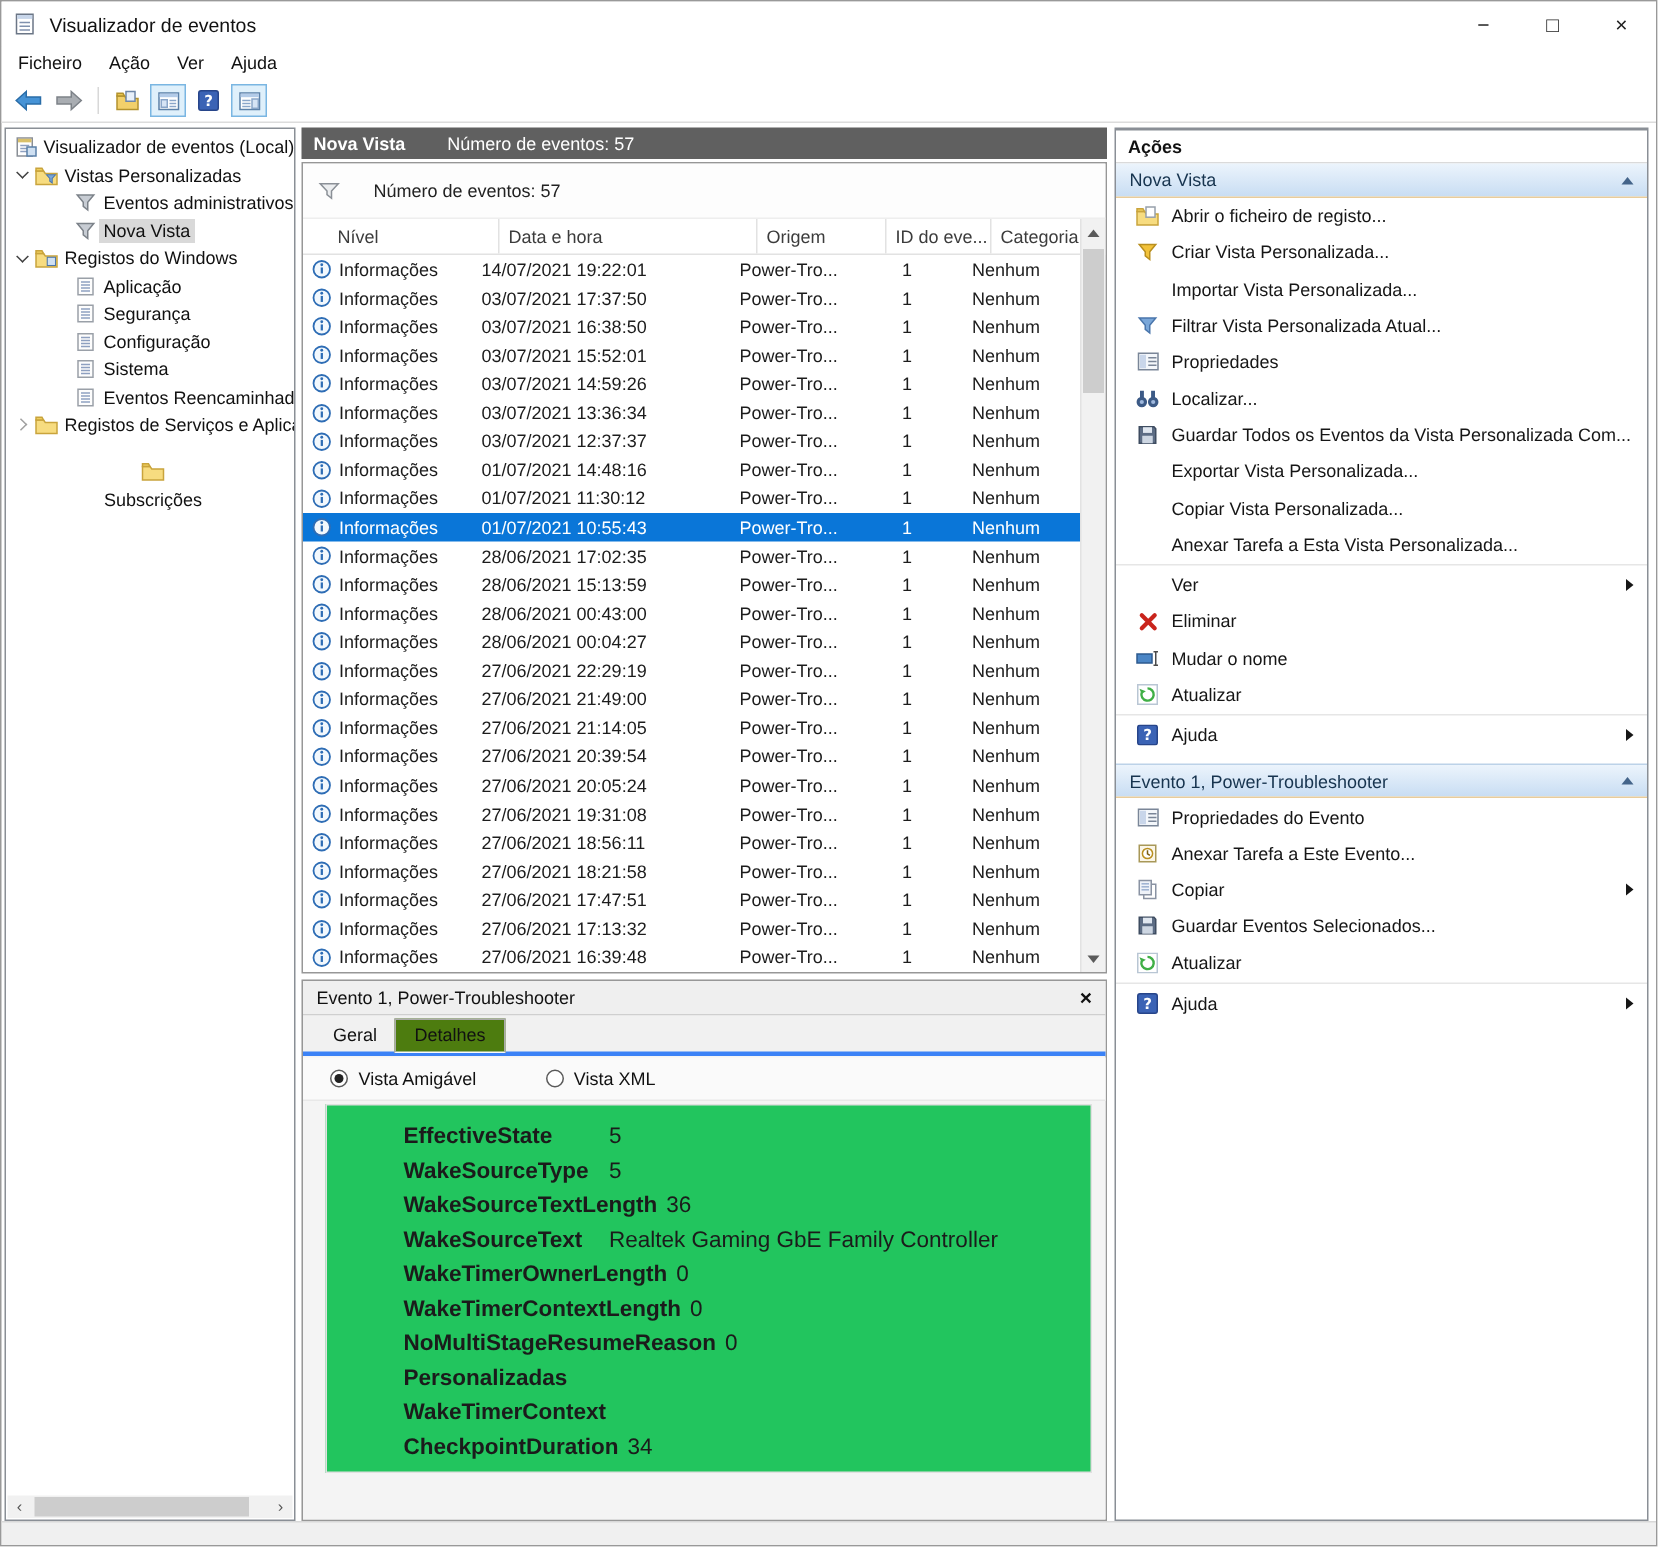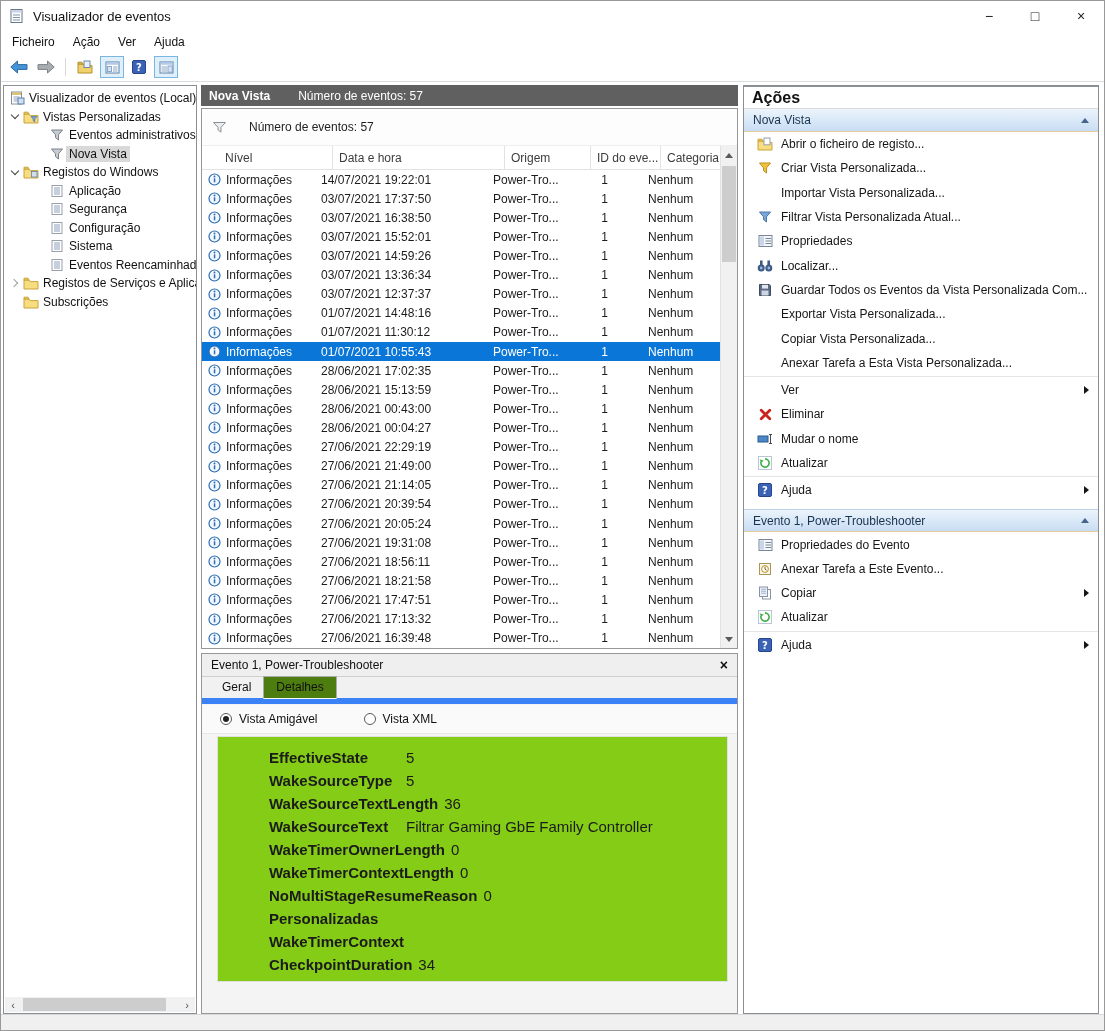--- a/index.html
+++ b/index.html
@@ -58,35 +58,35 @@
   .c-cat { flex:1; padding-left:4px; }
   .vscroll { position:absolute; right:0; top:37px; bottom:0; width:17px; background:#f1f1f1; border-left:1px solid #e2e2e2; }
   .vs-arrow { position:absolute; left:0; width:16px; height:18px; display:flex; align-items:center; justify-content:center; }
   .tri-up { width:0; height:0; border-left:4px solid transparent; border-right:4px solid transparent; border-bottom:5px solid #5a5a5a; }
   .tri-down { width:0; height:0; border-left:4px solid transparent; border-right:4px solid transparent; border-top:5px solid #5a5a5a; }
   .vs-thumb { position:absolute; left:1px; top:20px; width:14px; height:96px; background:#cdcdcd; }
   
   .detail { position:absolute; top:568px; left:0; width:537px; height:361px; border:1px solid #979797; background:#f4f4f4; }
   .dheader { height:23px; background:#efefef; border-bottom:1px solid #cfcfcf; display:flex; align-items:center; padding:0 9px; font-size:12px; color:#111; }
   .dclose { margin-left:auto; font-weight:bold; font-size:14px; color:#111; }
-  .tabsrow { height:27px; display:flex; align-items:flex-end; padding-left:8px; border-bottom:6px solid #3b82f6; background:#f1f1f1;text-align:center; }
+  .tabsrow { height:27px; display:flex; align-items:flex-end; padding-left:8px; border-bottom:3px solid #3b82f6; background:#f1f1f1;text-align:center; }
   .tab { font-size:12px; padding:3px 12px 4px 12px; color:#111; }
   .tab.active { background:#4d7c0f; border:1px solid #ababab; border-bottom:1px solid #fafafa; margin-bottom:-1px; }
   .dbody { position:absolute; top:51px; left:0; right:0; bottom:0; background:#f4f4f4; }
   .radiorow { height:29px; background:#fafafa; border-bottom:1px solid #e8e8e8; display:flex; align-items:center; gap:46px; padding-left:18px; font-size:12px; color:#111; }
   .radio { display:flex; align-items:center; gap:7px; }
   .rdot { width:12px; height:12px; border:1px solid #5a5a5a; border-radius:50%; background:#fff; display:flex; align-items:center; justify-content:center; }
   .rdot.on::after { content:""; width:6px; height:6px; border-radius:50%; background:#222; }
-  .fieldbox { margin:2px 9px 0 15px; height:246px; background:#84cc16; border:1px solid #e0e0e0; padding:9px 0 0 51px; overflow:hidden; }
+  .fieldbox { margin:2px 9px 0 15px; height:246px; background:#22c55e; border:1px solid #e0e0e0; padding:9px 0 0 51px; overflow:hidden; }
   .fline { font-size:15px; line-height:23px; color:#1b1b1b; white-space:nowrap; }
   .fkey { font-weight:bold; display:inline-block; min-width:131px; }
   .fval { margin-left:6px; }
   
   .actions { position:absolute; left:742px; top:84px; width:356px; height:929px; border:1px solid #8a8f96; border-top:2px solid #8a8f96; background:#fff; overflow:hidden; }
-  .actions-title { height:22px; display:flex; align-items:center; padding-left:8px; font-size:16px; font-weight:bold; color:#111; border-bottom:1px solid #dadada; }
+  .actions-title { height:22px; display:flex; align-items:center; padding-left:8px; font-size:12px; font-weight:bold; color:#111; border-bottom:1px solid #dadada; }
   .sect-hdr { height:23px; background:linear-gradient(#ecf4fc,#c8ddf3); border-bottom:1px solid #e9cc9a; display:flex; align-items:center; padding:0 9px; font-size:12px; color:#17344f; justify-content:space-between; }
   .sect-hdr.second { margin-top:7px; border-top:1px solid #bcd2e8; }
   .collapse-up { width:0; height:0; border-left:4px solid transparent; border-right:4px solid transparent; border-bottom:5px solid #44648a; }
   .act-item { height:24.3px; display:flex; align-items:center; padding-left:12px; position:relative; font-size:12px; color:#161616; }
   .act-ico { width:18px; flex:0 0 18px; display:flex; justify-content:center; margin-right:7px; }
   .subarrow { position:absolute; right:9px; width:0; height:0; border-top:4px solid transparent; border-bottom:4px solid transparent; border-left:5px solid #161616; }
   .act-sep { height:1px; background:#e6e6e6; margin:1px 0; }
   
   .bottomstrip { position:absolute; left:0; right:0; top:1013px; height:18px; background:#f0f0f0; border-top:1px solid #d8d8d8; }
   svg { display:block; }
@@ -302,21 +302,21 @@
             <span class="chev-right"></span>
           </span>
           <span class="tree-ico">
             <svg width="16" height="14" viewBox="0 0 16 14">
               <path d="M1 4h5l1.2 1.6H15V13H1z" fill="#f7dc80" stroke="#c9a43c"></path>
               <path d="M1 4V2.2h4l1 1.8z" fill="#efcf5e" stroke="#c9a43c"></path>
             </svg>
           </span>
           <span class="lbl">Registos de Serviços e Aplica</span>
         </div>
-        <div class="tree-row" style="padding-left: 4px;">
+        <div class="tree-row" style="padding-left: 4px; flex-direction: column;">
           <span class="chev"></span>
           <span class="tree-ico">
             <svg width="16" height="14" viewBox="0 0 16 14">
               <path d="M1 4h5l1.2 1.6H15V13H1z" fill="#f7dc80" stroke="#c9a43c"></path>
               <path d="M1 4V2.2h4l1 1.8z" fill="#efcf5e" stroke="#c9a43c"></path>
             </svg>
           </span>
           <span class="lbl">Subscrições</span>
         </div>
       </div>
@@ -778,21 +778,21 @@
             </div>
             <div class="radio">
               <span class="rdot"></span>
               <span>Vista XML</span>
             </div>
           </div>
         <div class="fieldbox" id="detail-fields">
             <div class="fline"><span class="fkey">EffectiveState</span><span class="fval">5</span></div>
             <div class="fline"><span class="fkey">WakeSourceType</span><span class="fval">5</span></div>
             <div class="fline"><span class="fkey">WakeSourceTextLength</span><span class="fval">36</span></div>
-            <div class="fline"><span class="fkey">WakeSourceText</span><span class="fval">Filtrar Gaming GbE Family Controller</span></div>
+            <div class="fline"><span class="fkey">WakeSourceText</span><span class="fval">Realtek Gaming GbE Family Controller</span></div>
             <div class="fline"><span class="fkey">WakeTimerOwnerLength</span><span class="fval">0</span></div>
             <div class="fline"><span class="fkey">WakeTimerContextLength</span><span class="fval">0</span></div>
             <div class="fline"><span class="fkey">NoMultiStageResumeReason</span><span class="fval">0</span></div>
             <div class="fline"><span class="fkey">Personalizadas</span><span class="fval"></span></div>
             <div class="fline"><span class="fkey">WakeTimerContext</span><span class="fval"></span></div>
             <div class="fline"><span class="fkey">CheckpointDuration</span><span class="fval">34</span></div>
           </div>
       </div>
     </div>
   </div>
@@ -960,20 +960,30 @@
               <line x1="3" y1="5.2" x2="8" y2="5.2" stroke="#9bb0d0"></line>
               <line x1="3" y1="7.2" x2="8" y2="7.2" stroke="#9bb0d0"></line>
             </svg>
           </span>
           <span>Copiar</span>
           <span class="subarrow"></span>
         </div>
         <div class="act-item">
           <span class="act-ico">
             <svg width="14" height="14" viewBox="0 0 14 14">
+              <path d="M1.5 1.5h9.8l1.2 1.4v9.6H1.5z" fill="#5c6c84" stroke="#3e4c60"></path>
+              <rect x="4" y="1.8" width="6" height="3.8" fill="#dfe6ef"></rect>
+              <rect x="3.5" y="7.5" width="7" height="5" fill="#cdd6e2"></rect>
+            </svg>
+          </span>
+          <span>Guardar Eventos Selecionados...</span>
+        </div>
+        <div class="act-item">
+          <span class="act-ico">
+            <svg width="14" height="14" viewBox="0 0 14 14">
               <rect x="0.5" y="0.5" width="13" height="13" fill="#fff" stroke="#b9c6d4"></rect>
               <path d="M7 2.9a4.1 4.1 0 1 1-3.9 2.9" fill="none" stroke="#3faf46" stroke-width="1.6"></path>
               <path d="M1.6 3.2 L3.1 6.6 L5.9 4.8 Z" fill="#3faf46"></path>
             </svg>
           </span>
           <span>Atualizar</span>
         </div>
         <div class="act-sep"></div>
         <div class="act-item">
           <span class="act-ico">

